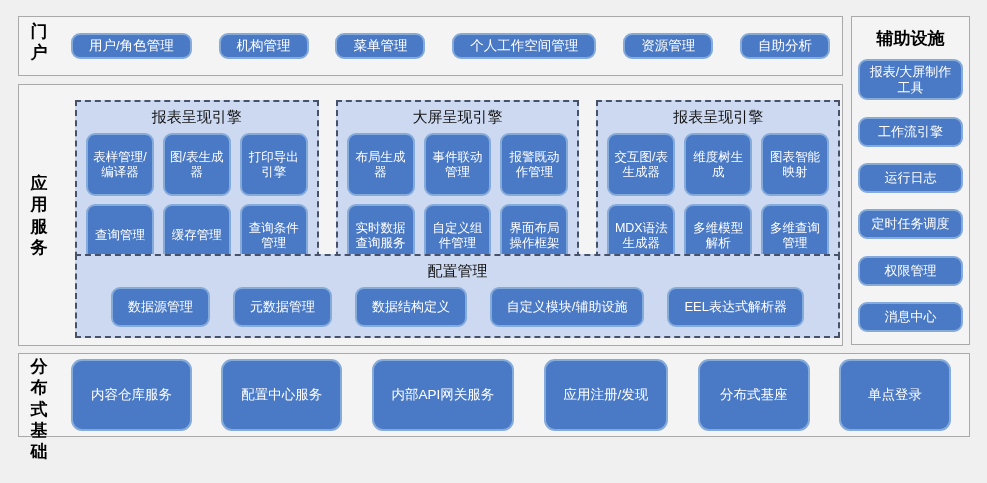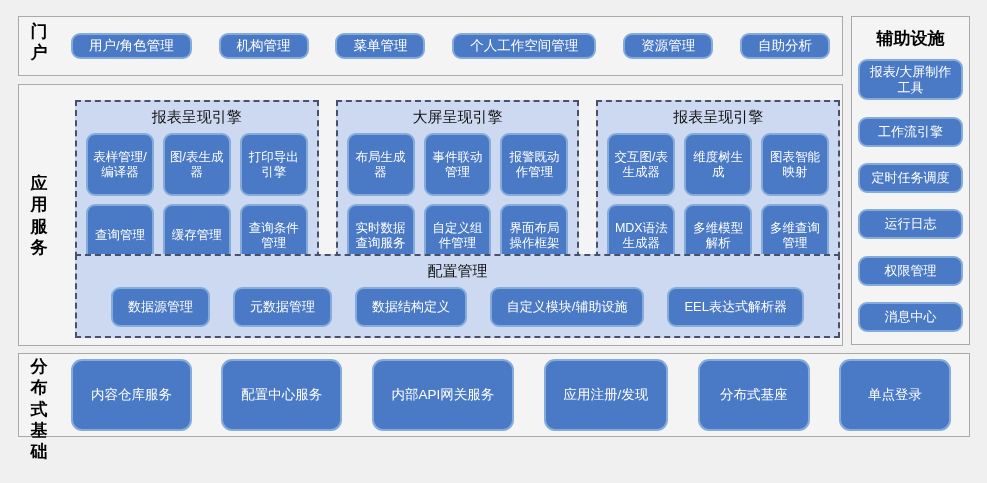--- a/index.html
+++ b/index.html
@@ -215,24 +215,24 @@
 <div id="aux" class="section">
   <div class="hlabel" style="top:10px;">辅助设施</div>
   <div class="col">
     <div class="btn">
         <span>报表/大屏制作工具</span>
       </div>
     <div class="btn">
         <span>工作流引擎</span>
       </div>
     <div class="btn">
+        <span>运行日志</span>
+      </div>
+    <div class="btn">
         <span>定时任务调度</span>
-      </div>
-    <div class="btn">
-        <span>运行日志</span>
       </div>
     <div class="btn">
         <span>权限管理</span>
       </div>
     <div class="btn">
         <span>消息中心</span>
       </div>
   </div>
 </div>
 

